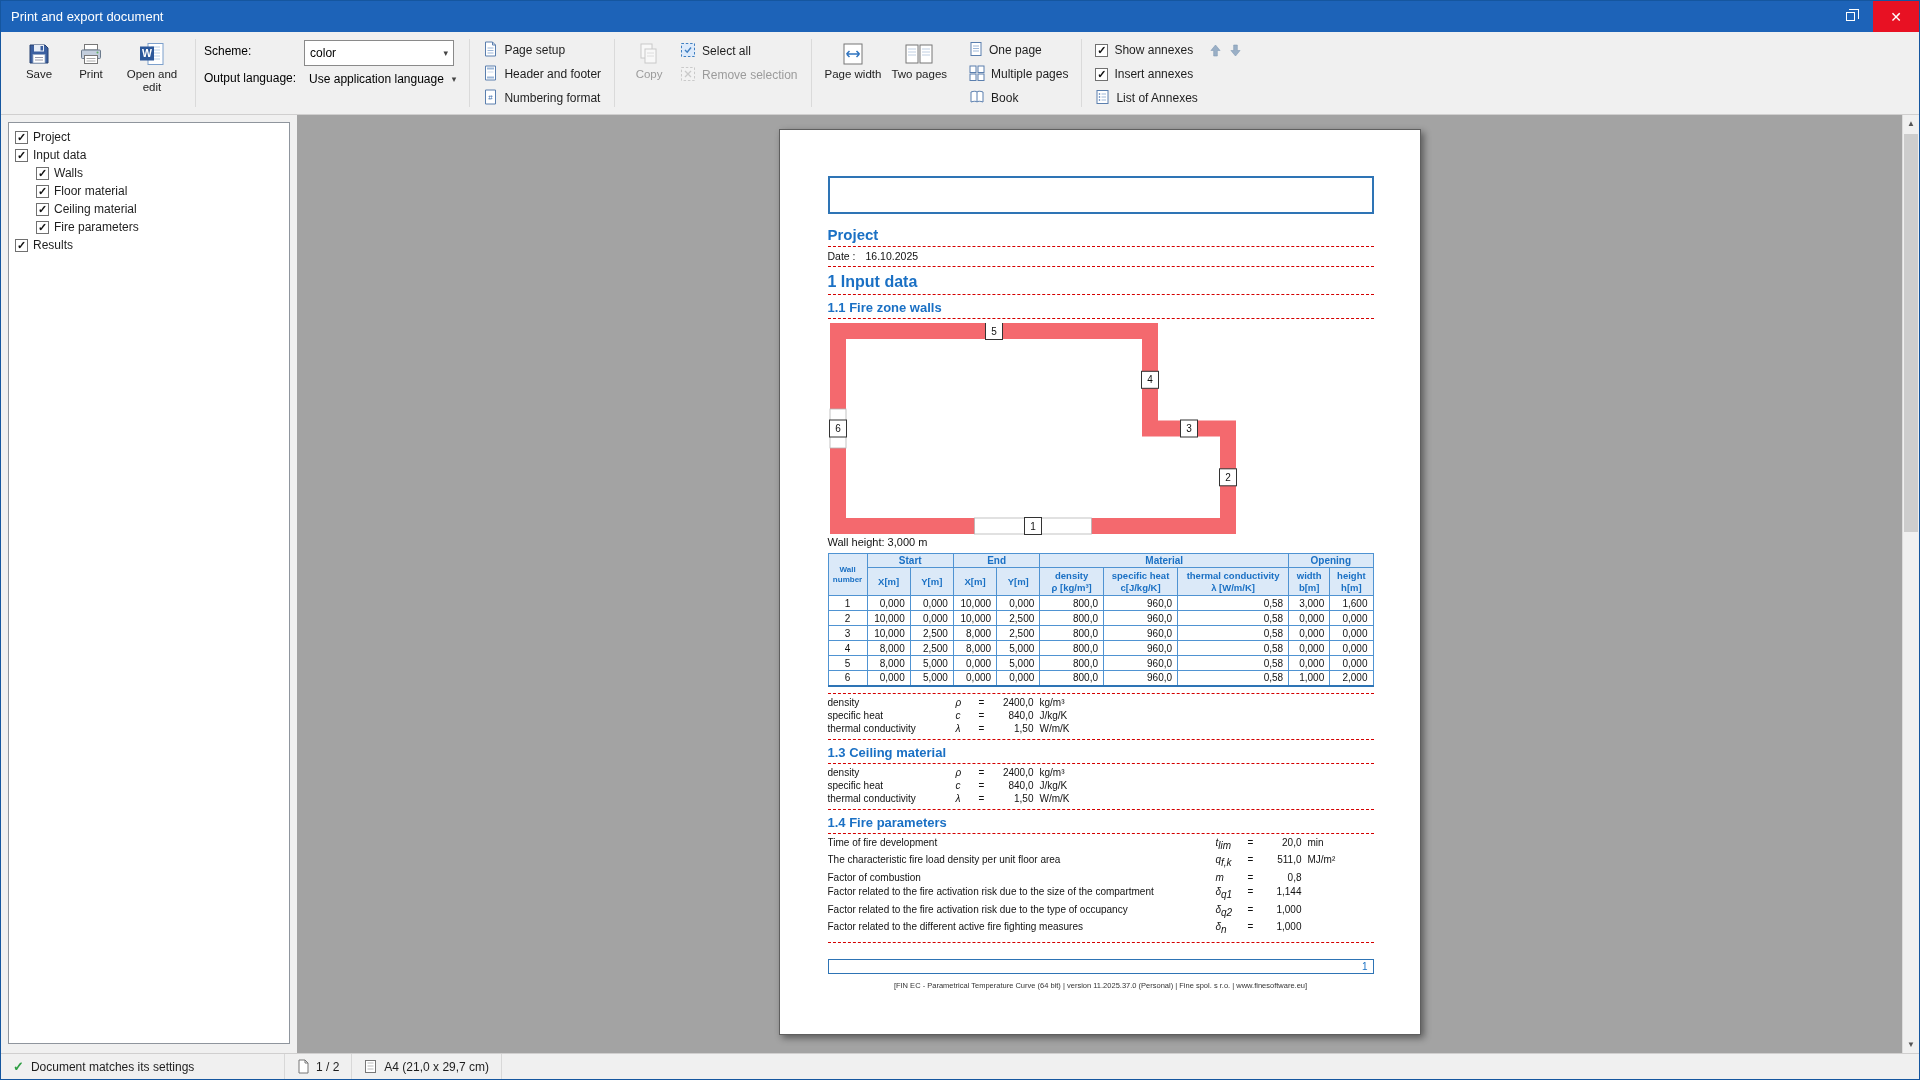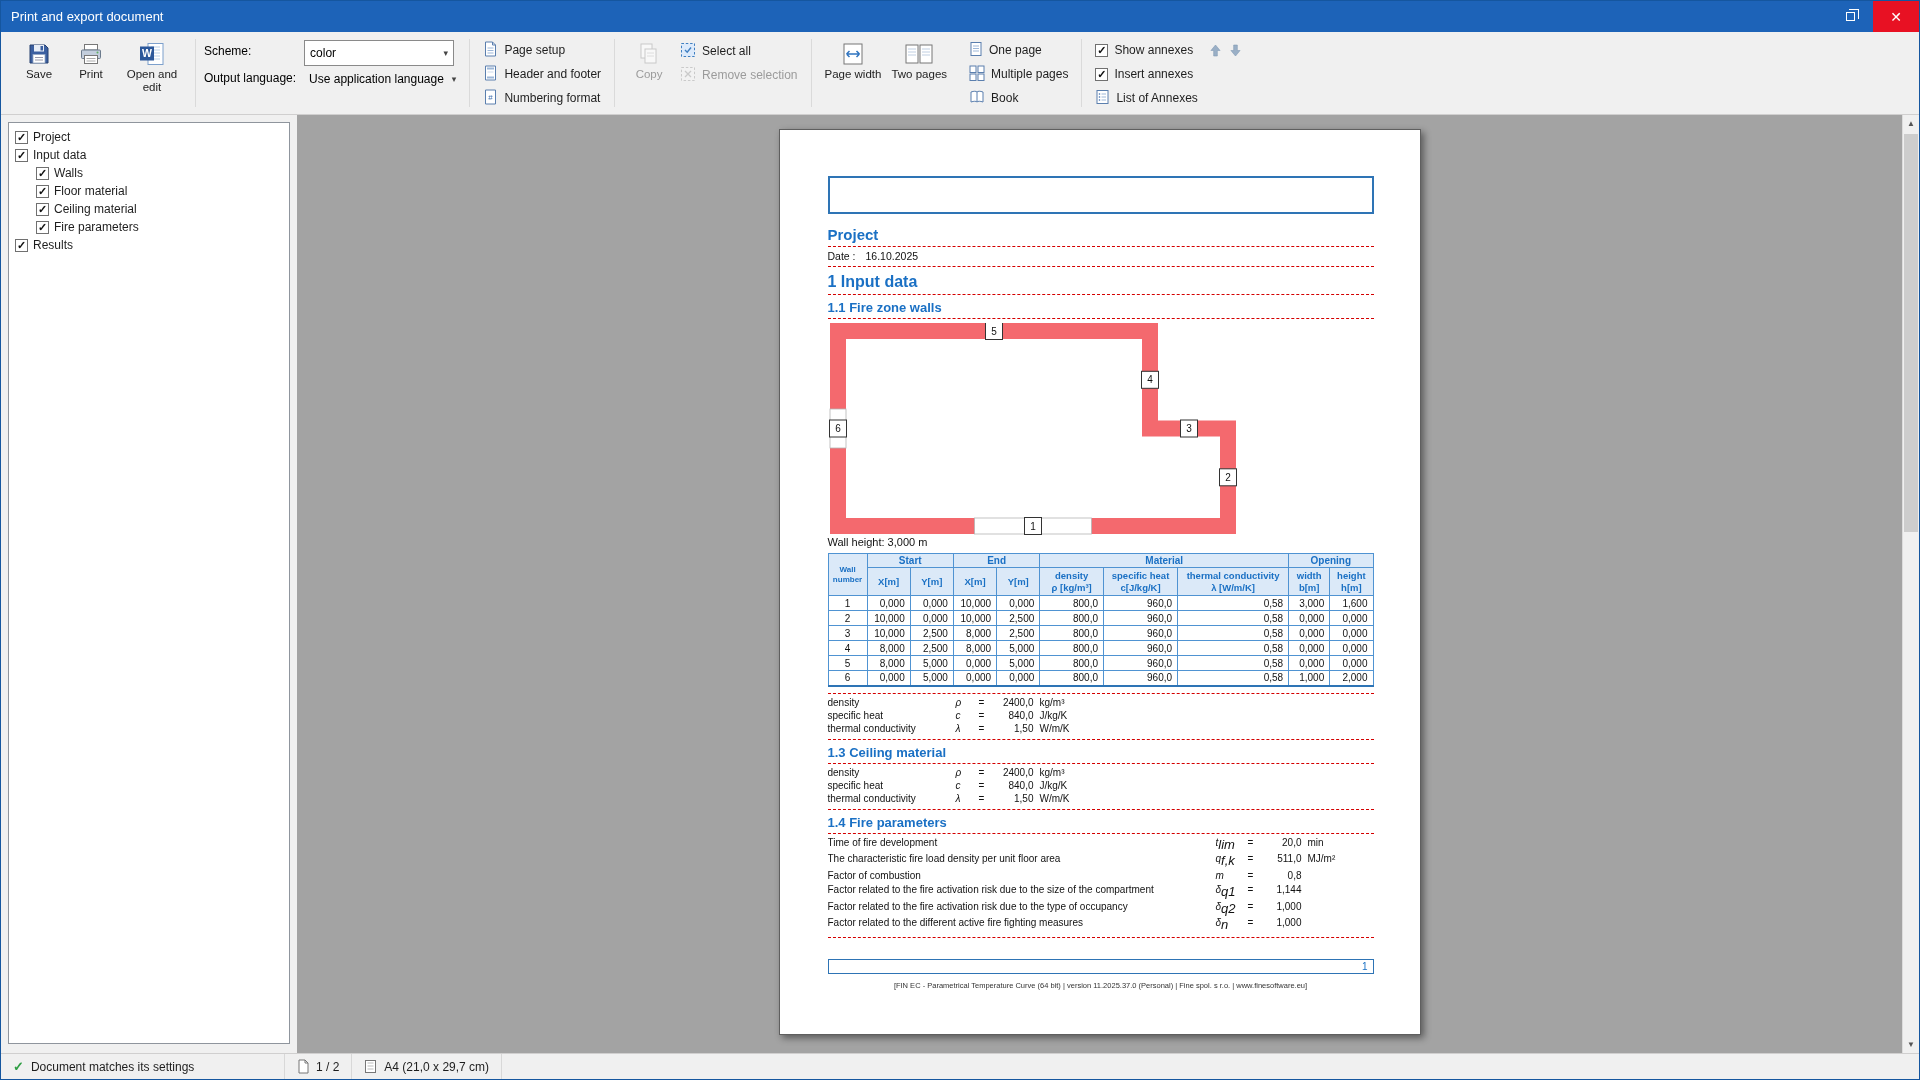--- a/index.html
+++ b/index.html
@@ -99,21 +99,21 @@
   .prop-row { display:flex; font-size:10px; line-height:13px; color:#111; }
   .prop-name { width:128px; }
   .prop-sym { width:18px; font-style:italic; }
   .prop-eq { width:16px; text-align:center; }
   .prop-val { width:50px; text-align:right; padding-right:6px; }
 
   .fparams { padding:2px 0 4px; }
   .fp-row { display:flex; font-size:10px; line-height:14.5px; color:#111; }
   .fp-name { width:388px; white-space:nowrap; overflow:hidden; }
   .fp-sym { width:32px; font-style:italic; }
-  .fp-sym sub { font-size:13px;margin-top:9px; }
+  .fp-sym sub { font-size:10px;margin-top:9px; }
   .fp-eq { width:14px; }
   .fp-val { width:46px; text-align:right; padding-right:6px; }
 
   .page-footer { position:absolute; left:48px; right:46px; bottom:44px; }
   .footer-box { border:1.5px solid #2e74b5; height:15px; display:flex; align-items:center;
                 justify-content:flex-end; padding-right:5px; color:#1a70c4; font-size:10px; }
   .footer-text { text-align:center; font-size:7.5px; color:#333; margin-top:7px;
                  white-space:nowrap; overflow:hidden; }
 
   

